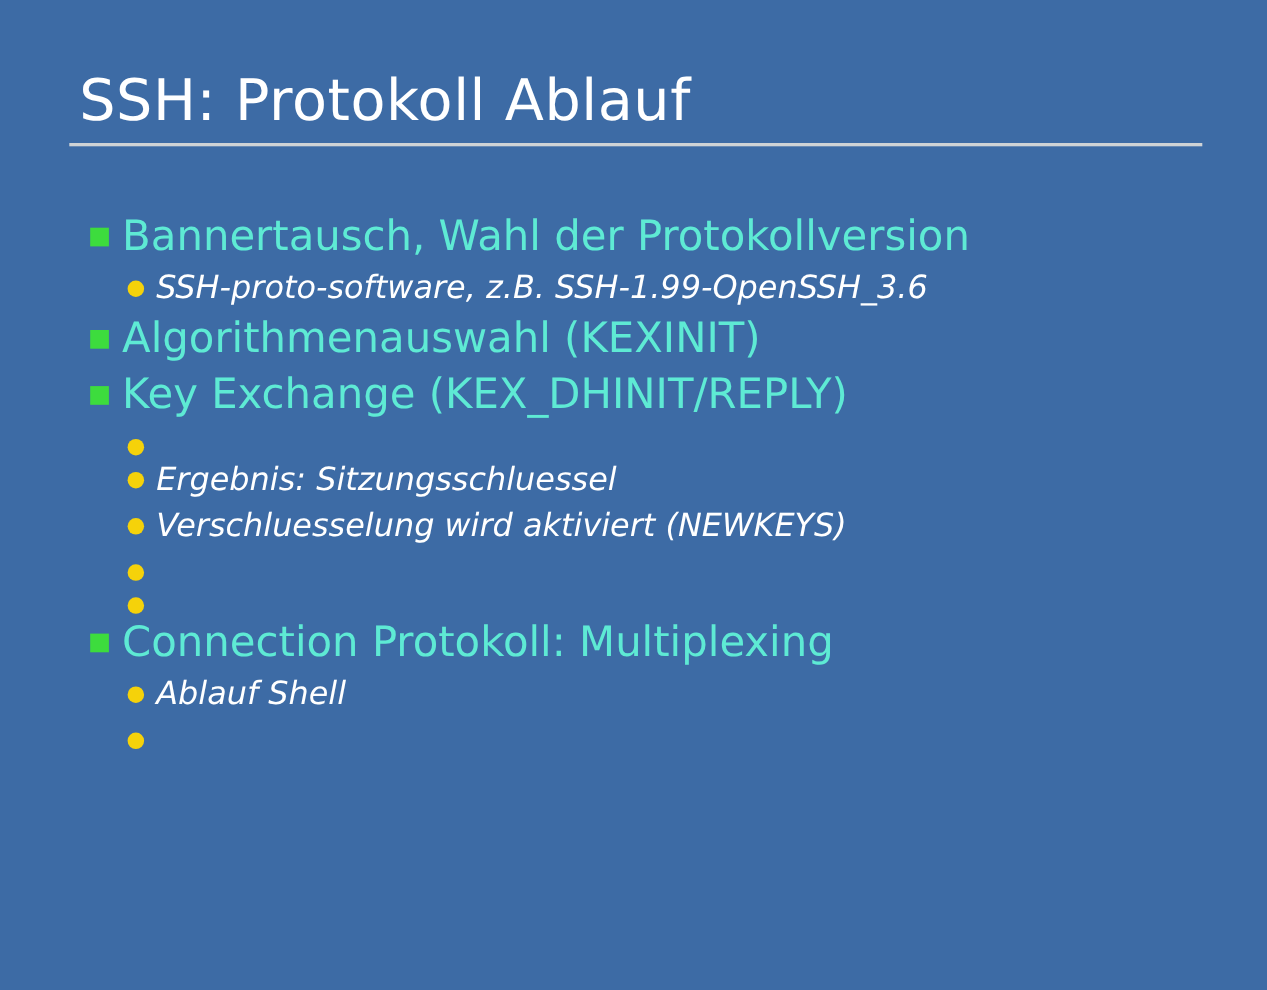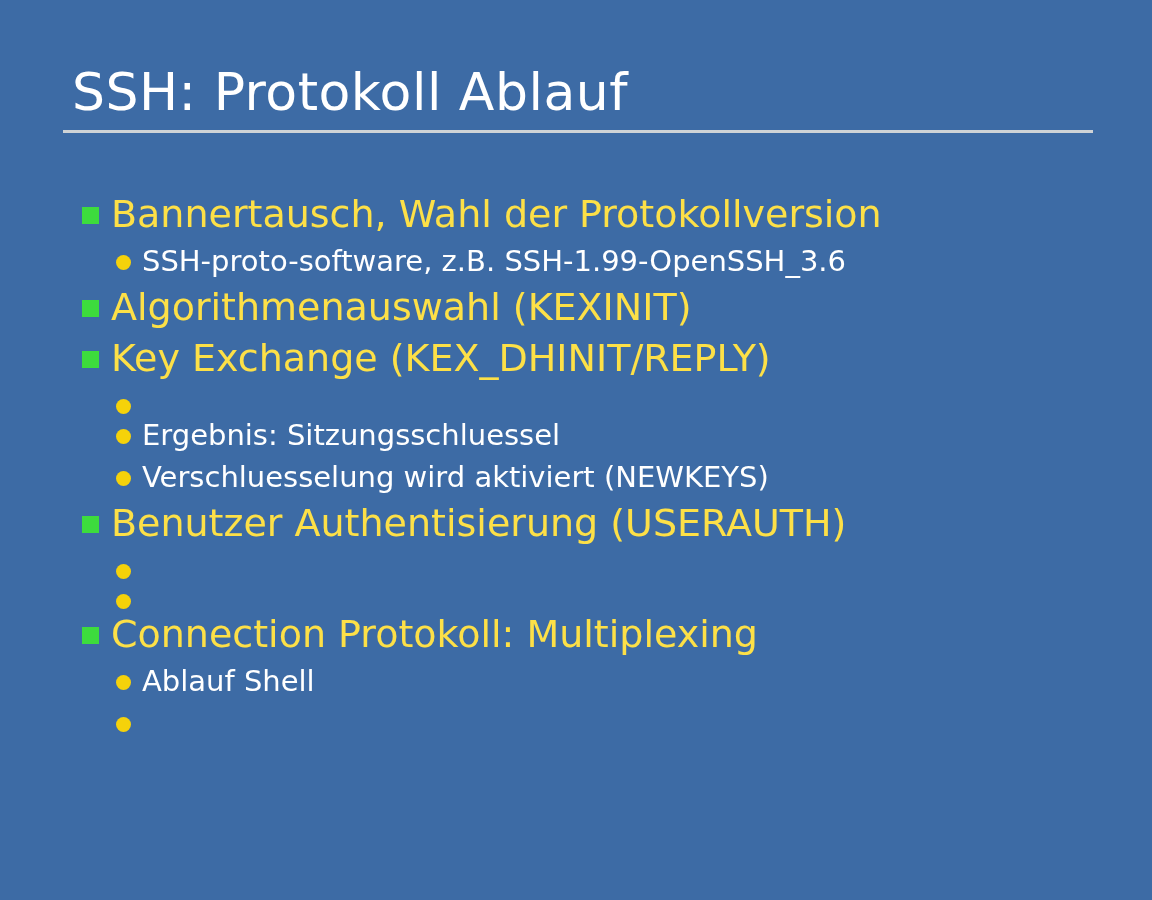--- a/index.html
+++ b/index.html
@@ -53,27 +53,28 @@
     width: 17px;
     height: 17px;
     background: #3ddc3d;
     margin-top: 17px;
     margin-right: 12px;
     flex: 0 0 auto;
   }
   .l1 .text {
     font-size: 38px;
     line-height: 49px;
-    color: #fde047;
+    color: #5eead4;
     text-align: center;
   }
   .l2 {
     display: flex;
     align-items: flex-start;
     margin: 0 0 1px 34px;
+    font-style: italic;
   }
   .l2 .bullet {
     width: 15px;
     height: 15px;
     border-radius: 50%;
     background: #f5d20a;
     margin-top: 14px;
     margin-right: 11px;
     flex: 0 0 auto;
   }
@@ -120,24 +121,20 @@
     <div class="l2">
       <span class="bullet"></span>
       <span class="text">Ergebnis: Sitzungsschluessel</span>
     </div>
 
     <div class="l2">
       <span class="bullet"></span>
       <span class="text">Verschluesselung wird aktiviert (NEWKEYS)</span>
     </div>
 
-    <div class="l1">
-      <span class="bullet"></span>
-      <span class="text">Benutzer Authentisierung (USERAUTH)</span>
-    </div>
 
     <div class="l2">
       <span class="bullet"></span>
     </div>
 
     <div class="l2">
       <span class="bullet"></span>
     </div>
 
     <div class="l1">

